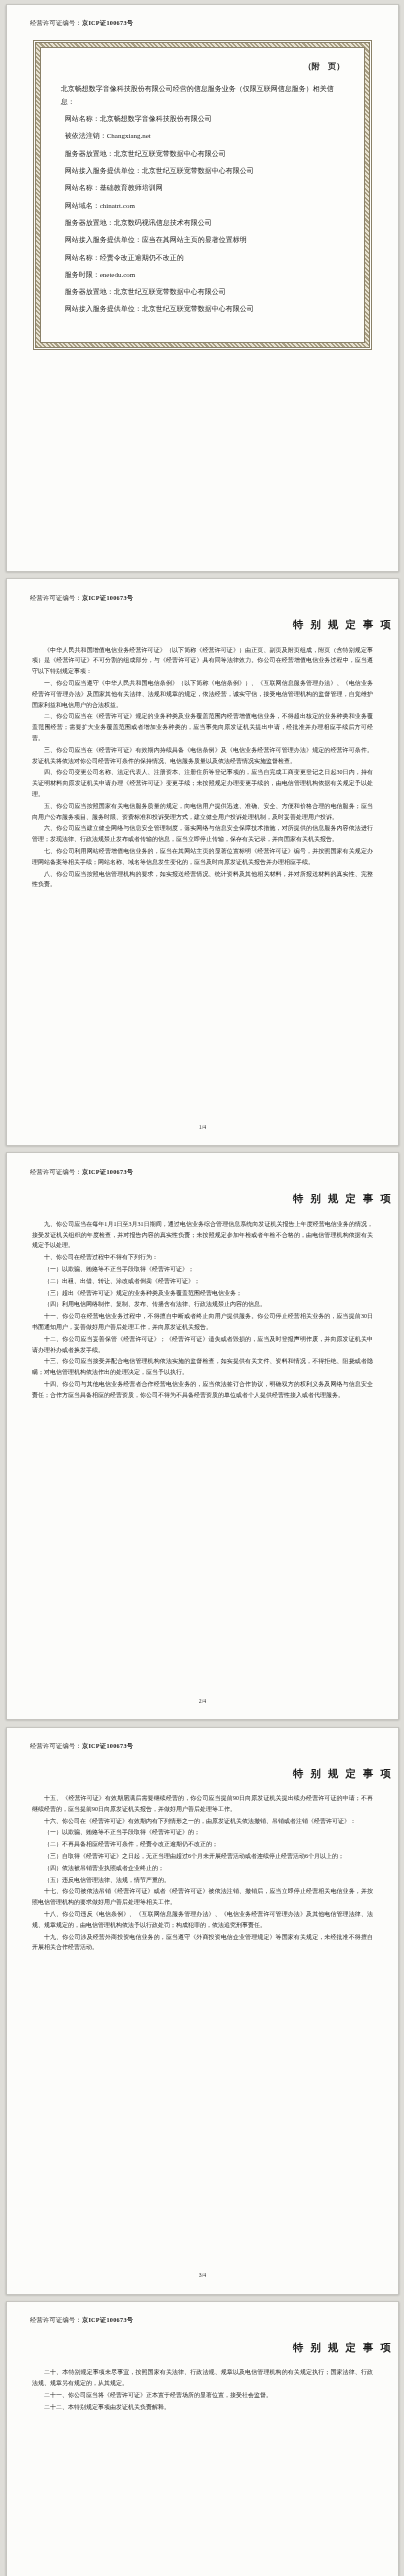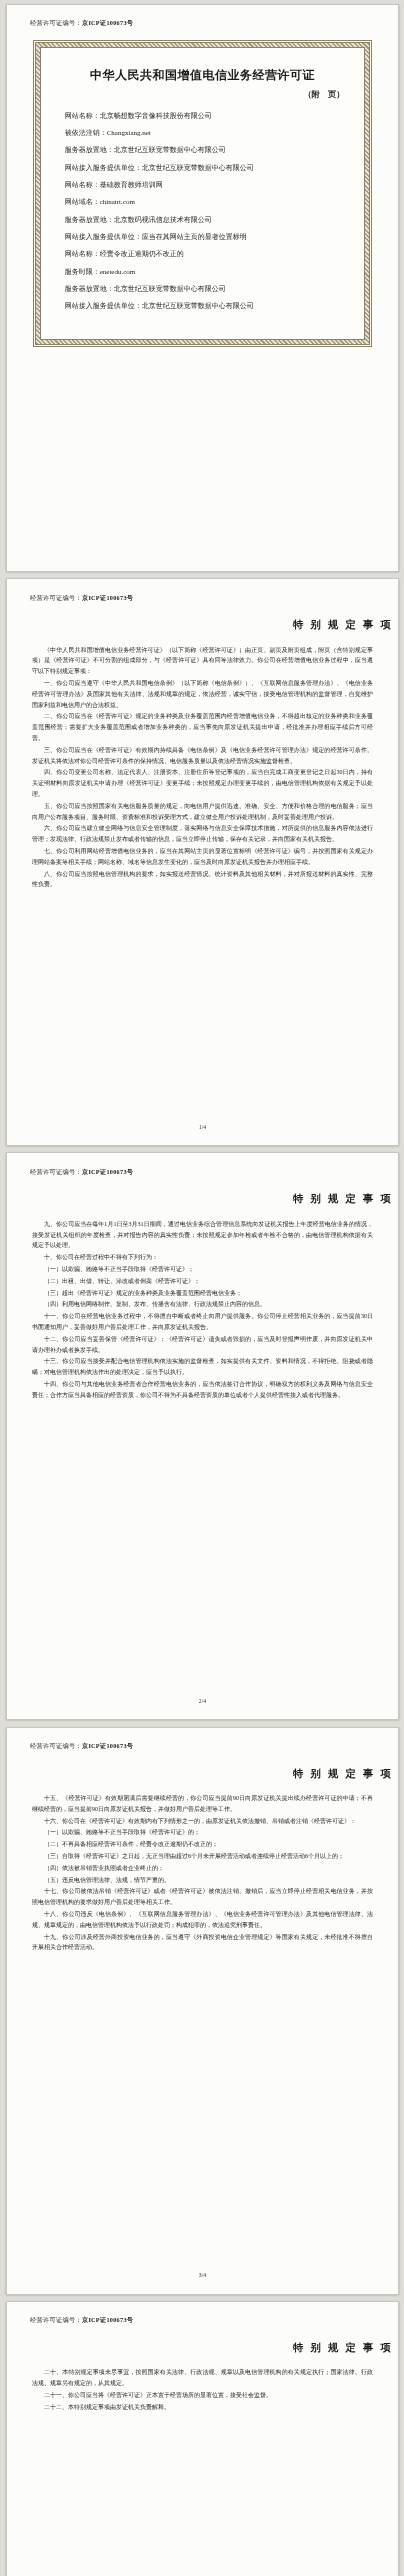--- a/index.html
+++ b/index.html
@@ -52,22 +52,22 @@
 
 <div class="stack">
 
   <section class="page">
     <div class="hdr">
       <span>经营许可证编号：</span><span class="hdr-num">京ICP证100673号</span>
     </div>
     <div class="frame-outer">
       <div class="frame-band">
         <div class="frame-inner">
-          <h1 class="cert-title">中华人民共和国增值电信业务经营许可证</h1>
           <div class="cert-subtitle">（附　页）</div>
+          <p class="cert-intro">北京畅想数字音像科技股份有限公司经营的信息服务业务（仅限互联网信息服务）相关信息：</p>
           <div class="cert-entries">
               <div class="cert-entry">网站名称：北京畅想数字音像科技股份有限公司</div>
               <div class="cert-entry">被依法注销：Changxiang.net</div>
               <div class="cert-entry">服务器放置地：北京世纪互联宽带数据中心有限公司</div>
               <div class="cert-entry">网站接入服务提供单位：北京世纪互联宽带数据中心有限公司</div>
               <div class="cert-entry">网站名称：基础教育教师培训网</div>
               <div class="cert-entry">网站域名：chinatrt.com</div>
               <div class="cert-entry">服务器放置地：北京数码视讯信息技术有限公司</div>
               <div class="cert-entry">网站接入服务提供单位：应当在其网站主页的显著位置标明</div>
               <div class="cert-entry">网站名称：经责令改正逾期仍不改正的</div>

